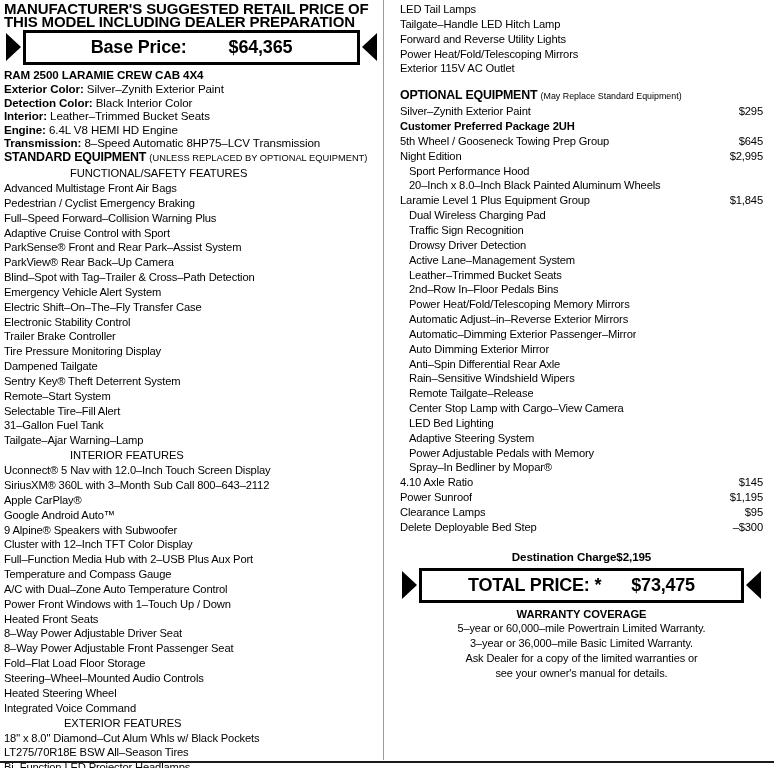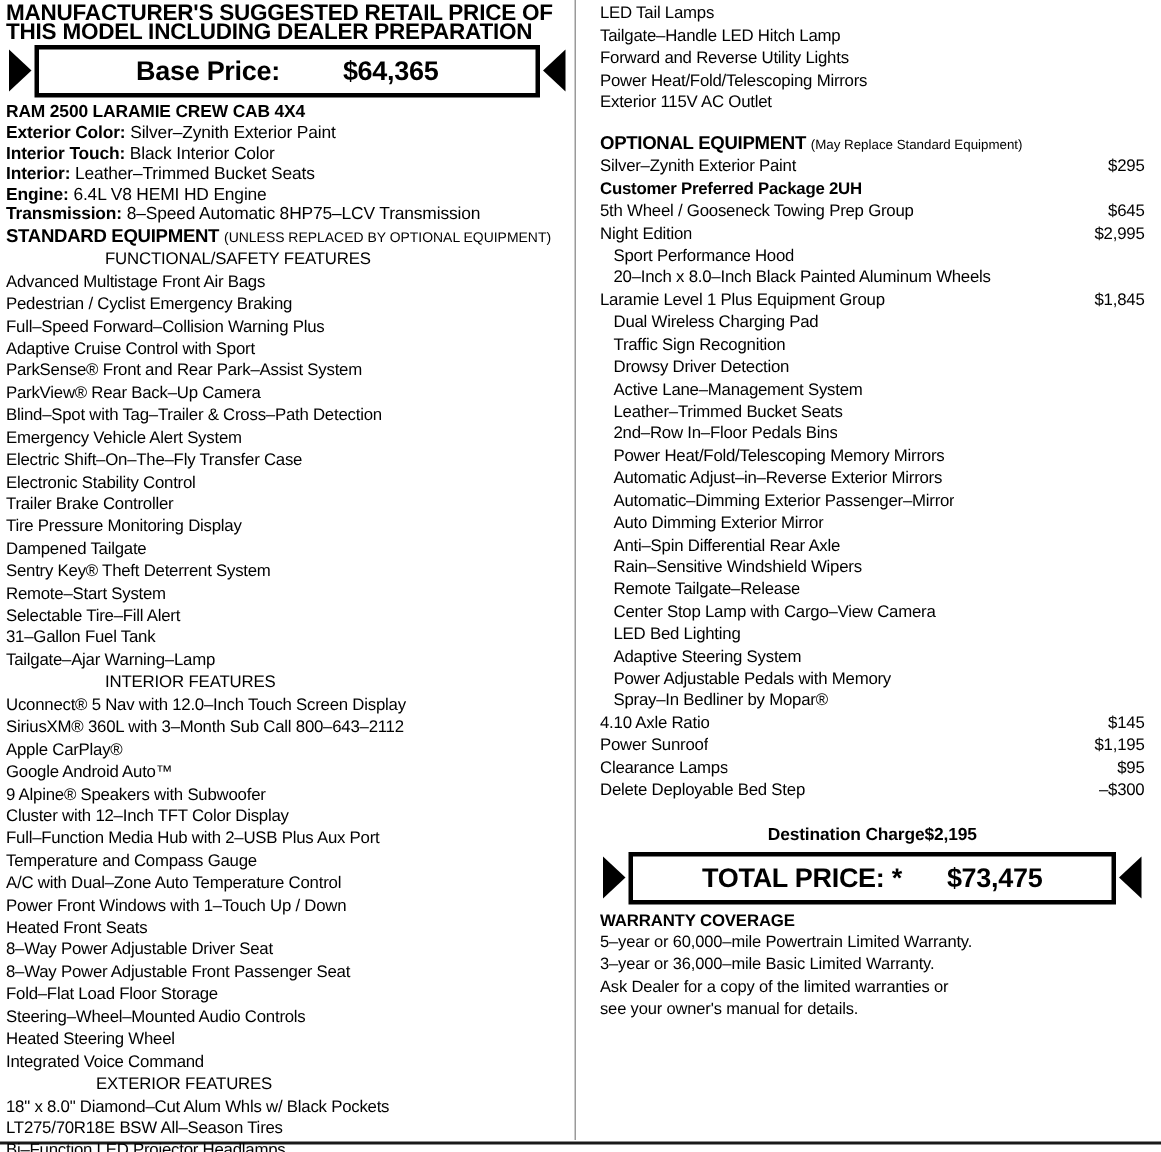--- a/index.html
+++ b/index.html
@@ -48,21 +48,21 @@
   .rrow .pr{flex:0 0 auto;padding-left:10px;}
   .rrow.bold .nm{font-weight:bold;}
   .rrow.sub .nm{padding-left:9px;}
 
   .optghdr{font-size:12.4px;font-weight:bold;letter-spacing:-0.2px;line-height:16px;margin-top:11px;}
   .optghdr .paren{font-size:8.9px;font-weight:normal;letter-spacing:0;}
 
   .dest{display:flex;justify-content:center;font-size:11.6px;font-weight:bold;
         letter-spacing:-0.1px;margin-top:15px;}
 
-  .warr{margin-top:4px;}
+  .warr{margin-top:4px;text-align:center;}
   .warr .wt{font-size:11.2px;font-weight:bold;letter-spacing:-0.1px;line-height:14px;}
   .warr .wl{font-size:11px;line-height:15.2px;letter-spacing:-0.1px;}
 </style>
 </head>
 <body>
 
 <div class="sheet">
 
   <div class="divider"></div>
   <div class="bottomrule"></div>
@@ -81,21 +81,21 @@
           <span class="amt">$64,365</span>
         </div>
       </div>
     </div>
 
     <div class="spec">
       <b>RAM 2500 LARAMIE CREW CAB 4X4</b>
     </div>
     <div id="spec-list">
         <div class="spec"><b>Exterior Color:</b><span> Silver–Zynith Exterior Paint</span></div>
-        <div class="spec"><b>Interior Touch:</b><span> Black Interior Color</span></div>
+        <div class="spec"><b>Detection Color:</b><span> Black Interior Color</span></div>
         <div class="spec"><b>Interior:</b><span> Leather–Trimmed Bucket Seats</span></div>
         <div class="spec"><b>Engine:</b><span> 6.4L V8 HEMI HD Engine</span></div>
         <div class="spec"><b>Transmission:</b><span> 8–Speed Automatic 8HP75–LCV Transmission</span></div>
       </div>
 
     <div class="bigsec">
       <span>STANDARD EQUIPMENT</span>
       <span class="paren">(UNLESS REPLACED BY OPTIONAL EQUIPMENT)</span>
     </div>
 

